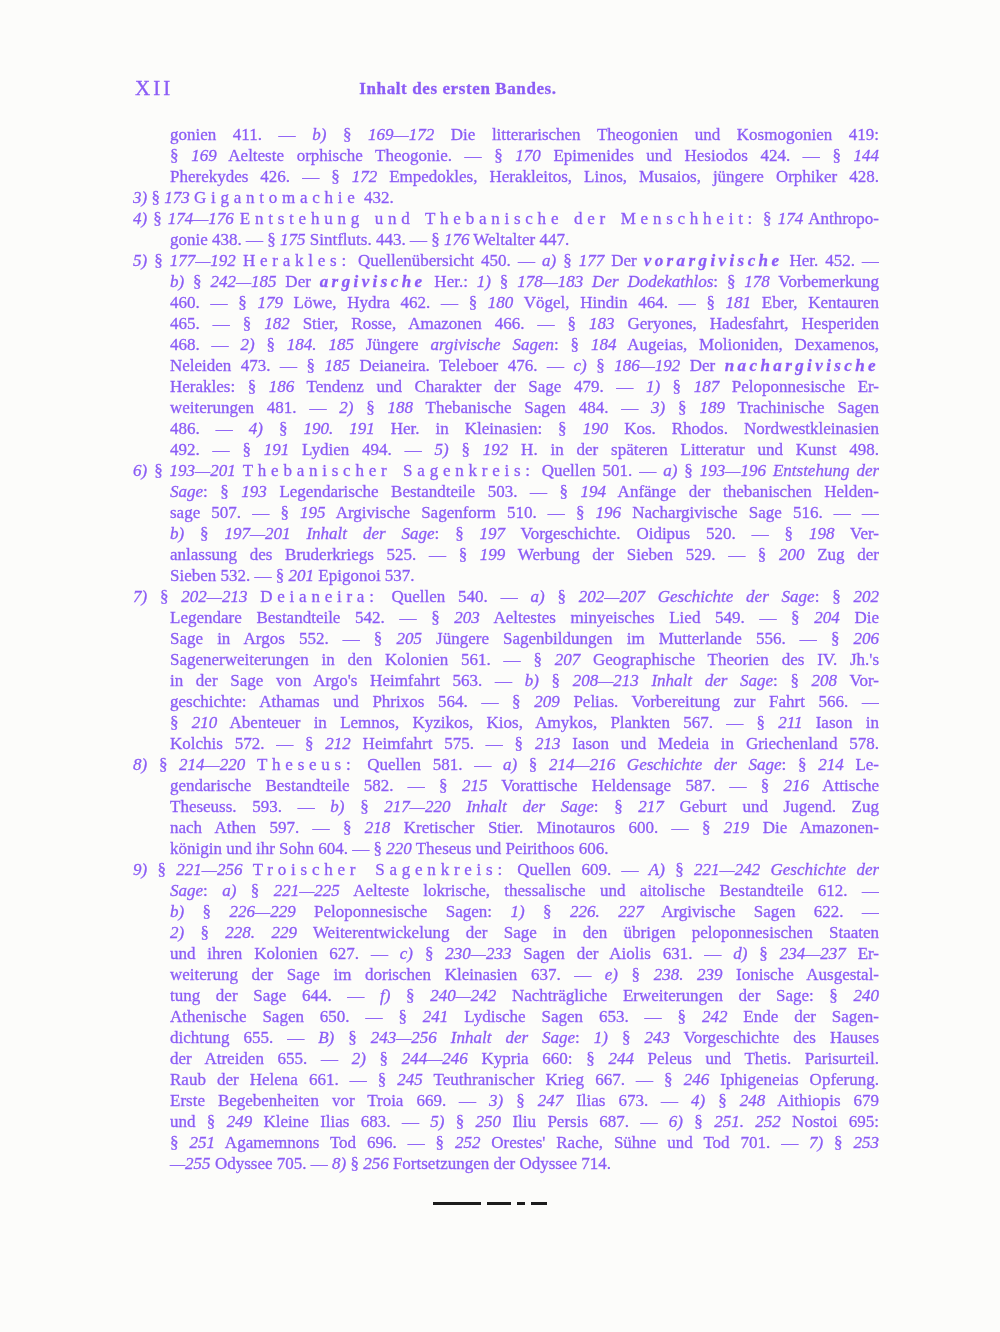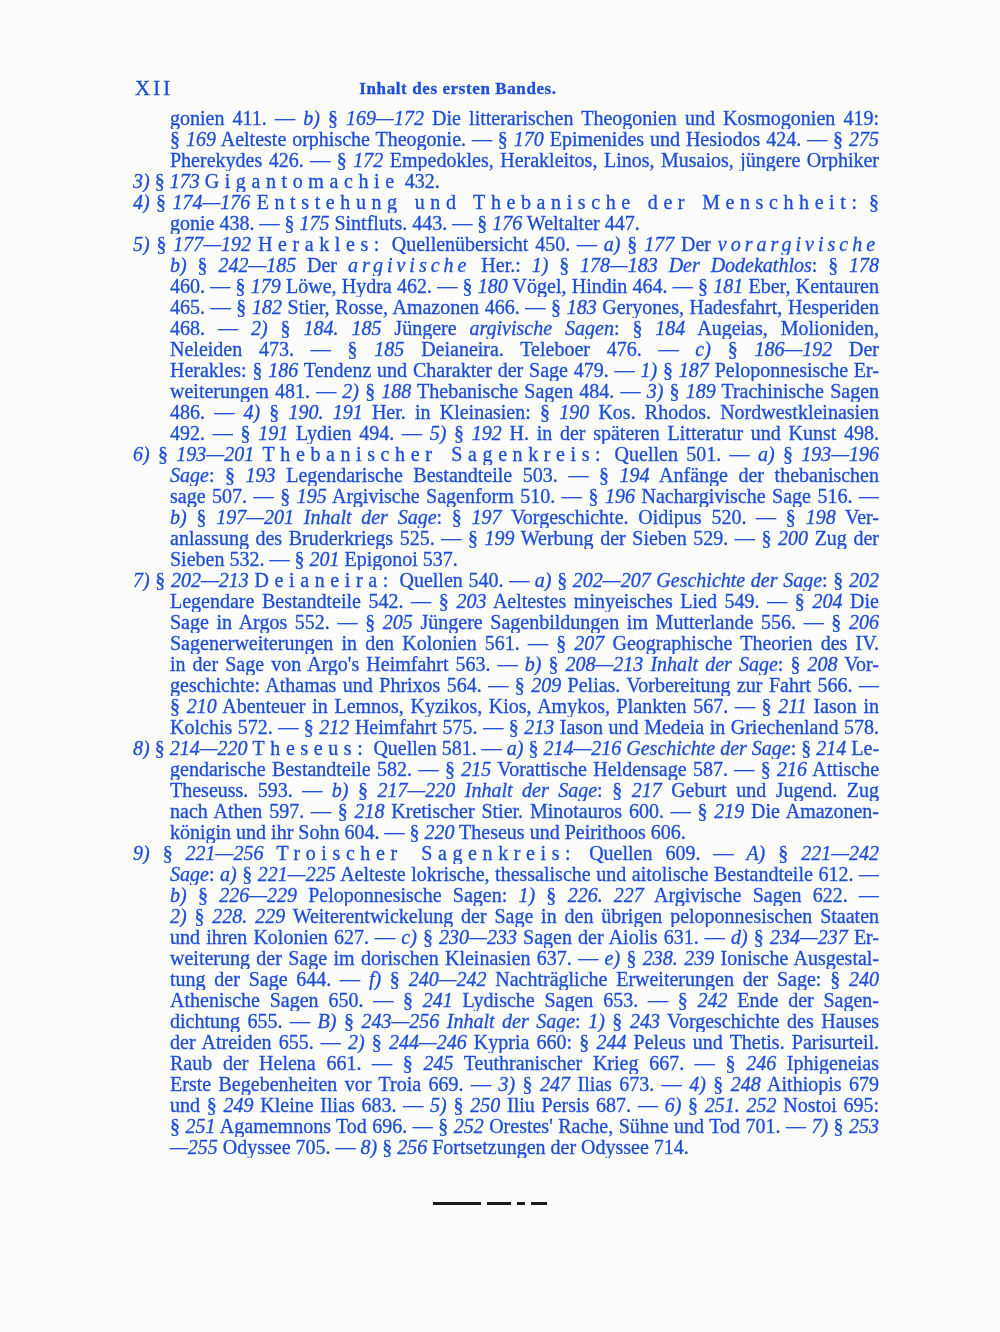--- a/index.html
+++ b/index.html
@@ -1,54 +1,54 @@
 <!DOCTYPE html>
 <html><head>
 <meta charset="utf-8">
 <style>
   html,body { margin:0; padding:0; background:#e8e8e6; }
   .page {
     position:relative;
     width:1000px; height:1332px;
     background:#fcfcfa;
-    color:#1d4ed8;
+    color:#8b5cf6;
     font-family:"Liberation Serif","DejaVu Serif",serif;
     -webkit-text-stroke:0.3px currentColor;
     overflow:hidden;
   }
   .content { position:absolute; left:133px; top:76px; width:746px; }
   .header-row { position:relative; height:26px; }
   .page-num { position:absolute; left:2px; top:0; font-size:21px; letter-spacing:3px; }
   .running-title {
     position:absolute; left:0; top:3px; width:650px;
     text-align:center; font-weight:bold; font-size:17px; letter-spacing:0.6px;
   }
-  .toc { margin-top:6px; font-size:20px; line-height:21px; }
+  .toc { margin-top:22px; font-size:17px; line-height:21px; }
   .line { height:21px; overflow:hidden; }
   .cont { padding-left:37px; }
   .just { text-align:justify; text-align-last:justify; text-justify:inter-word; }
   .s-i  { font-style:italic; }
   .s-sp { letter-spacing:0.28em; }
-  .s-isp{ font-style:italic; letter-spacing:0.2em; }
+  .s-isp{ font-style:italic; letter-spacing:0.2em;font-weight:bold; }
   .rule { position:absolute; top:1202px; left:433px; width:114px; display:flex; gap:6px; align-items:center; }
   .rule span { display:block; height:2.5px; background:#1c1c1c; }
   .rule .d1 { width:48px; } .rule .d2 { width:24px; } .rule .d3 { width:8px; } .rule .d4 { width:16px; }
 </style>
 </head>
 <body>
 
 <div class="page">
   <div class="content">
     <div class="header-row">
       <div class="page-num">XII</div>
       <div class="running-title">Inhalt des ersten Bandes.</div>
     </div>
     <div class="toc">
         <div class="line cont just"><span>gonien 411. — </span><span class="s-i">b)</span><span> § </span><span class="s-i">169—172</span><span> Die litterarischen Theogonien und Kosmogonien 419:</span></div>
-        <div class="line cont just"><span>§ </span><span class="s-i">169</span><span> Aelteste orphische Theogonie. — § </span><span class="s-i">170</span><span> Epimenides und Hesiodos 424. — § </span><span class="s-i">275</span></div>
+        <div class="line cont just"><span>§ </span><span class="s-i">169</span><span> Aelteste orphische Theogonie. — § </span><span class="s-i">170</span><span> Epimenides und Hesiodos 424. — § </span><span class="s-i">144</span></div>
         <div class="line cont just"><span>Pherekydes 426. — § </span><span class="s-i">172</span><span> Empedokles, Herakleitos, Linos, Musaios, jüngere Orphiker 428.</span></div>
         <div class="line hang"><span class="s-i">3)</span><span> § </span><span class="s-i">173</span><span> </span><span class="s-sp">Gigantomachie</span><span> 432.</span></div>
         <div class="line hang just"><span class="s-i">4)</span><span> § </span><span class="s-i">174—176</span><span> </span><span class="s-sp">Entstehung und Thebanische der Menschheit:</span><span> § </span><span class="s-i">174</span><span> Anthropo-</span></div>
         <div class="line cont"><span>gonie 438. — § </span><span class="s-i">175</span><span> Sintfluts. 443. — § </span><span class="s-i">176</span><span> Weltalter 447.</span></div>
         <div class="line hang just"><span class="s-i">5)</span><span> § </span><span class="s-i">177—192</span><span> </span><span class="s-sp">Herakles:</span><span> Quellenübersicht 450. — </span><span class="s-i">a)</span><span> § </span><span class="s-i">177</span><span> Der </span><span class="s-isp">vorargivische</span><span> Her. 452. —</span></div>
         <div class="line cont just"><span class="s-i">b)</span><span> § </span><span class="s-i">242—185</span><span> Der </span><span class="s-isp">argivische</span><span> Her.: </span><span class="s-i">1)</span><span> § </span><span class="s-i">178—183</span><span> </span><span class="s-i">Der Dodekathlos</span><span>: § </span><span class="s-i">178</span><span> Vorbemerkung</span></div>
         <div class="line cont just"><span>460. — § </span><span class="s-i">179</span><span> Löwe, Hydra 462. — § </span><span class="s-i">180</span><span> Vögel, Hindin 464. — § </span><span class="s-i">181</span><span> Eber, Kentauren</span></div>
         <div class="line cont just"><span>465. — § </span><span class="s-i">182</span><span> Stier, Rosse, Amazonen 466. — § </span><span class="s-i">183</span><span> Geryones, Hadesfahrt, Hesperiden</span></div>
         <div class="line cont just"><span>468. — </span><span class="s-i">2)</span><span> § </span><span class="s-i">184. 185</span><span> Jüngere </span><span class="s-i">argivische Sagen</span><span>: § </span><span class="s-i">184</span><span> Augeias, Molioniden, Dexamenos,</span></div>
         <div class="line cont just"><span>Neleiden 473. — § </span><span class="s-i">185</span><span> Deianeira. Teleboer 476. — </span><span class="s-i">c)</span><span> § </span><span class="s-i">186—192</span><span> Der </span><span class="s-isp">nachargivische</span></div>

